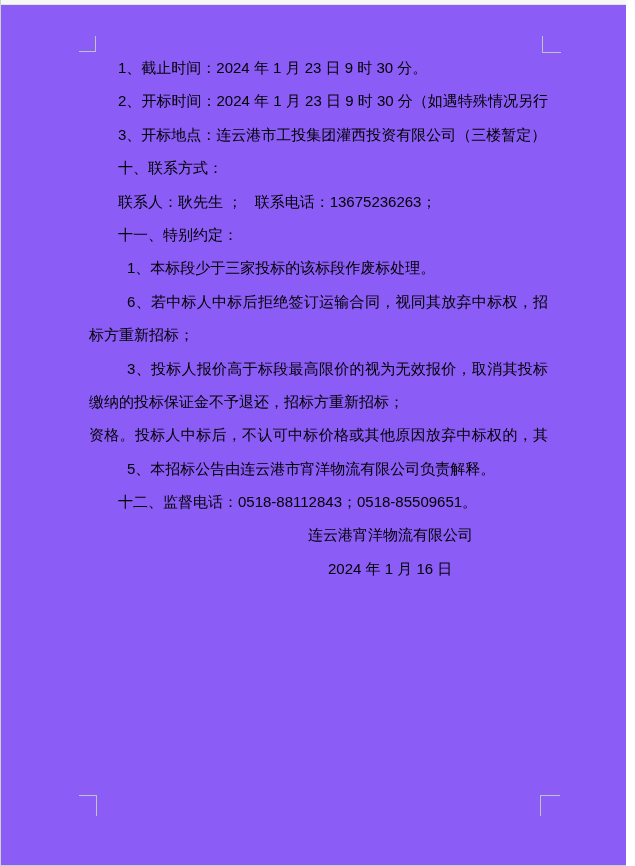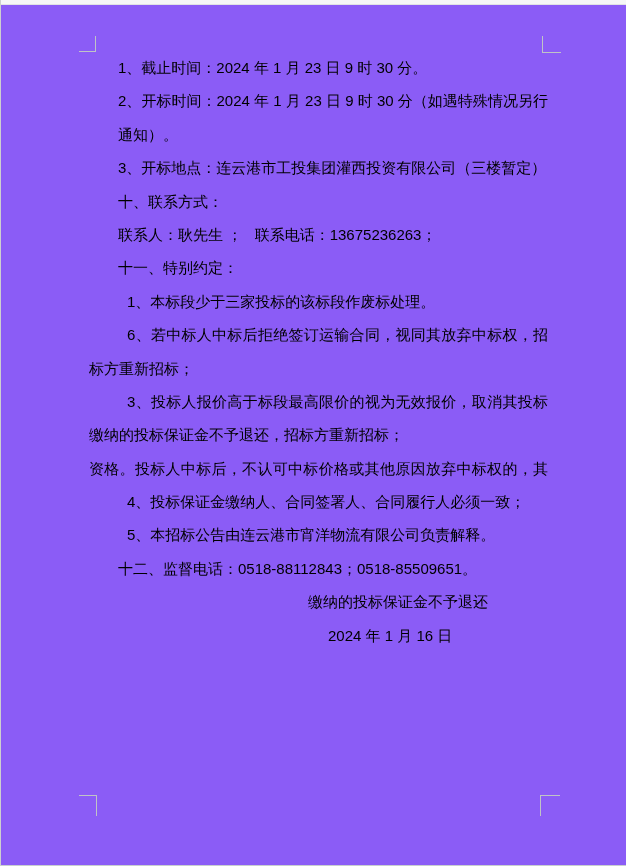--- a/index.html
+++ b/index.html
@@ -74,31 +74,29 @@
   <div class="page-top-strip"></div>
 
   <div class="crop crop-tl"></div>
   <div class="crop crop-tr"></div>
   <div class="crop crop-bl"></div>
   <div class="crop crop-br"></div>
 
   <div class="doc-text">
     <div class="line ind1">1、截止时间：2024 年 1 月 23 日 9 时 30 分。</div>
     <div class="line ind1 just">2、开标时间：2024 年 1 月 23 日 9 时 30 分（如遇特殊情况另行</div>
-    <div class="line ind1">通知）。</div>
     <div class="line ind1">3、开标地点：连云港市工投集团灌西投资有限公司（三楼暂定）</div>
     <div class="line ind1">十、联系方式：</div>
     <div class="line ind1">联系人：耿先生 ；&nbsp;&nbsp;&nbsp;联系电话：13675236263；</div>
     <div class="line ind1">十一、特别约定：</div>
     <div class="line ind2">1、本标段少于三家投标的该标段作废标处理。</div>
     <div class="line ind2 just">6、若中标人中标后拒绝签订运输合同，视同其放弃中标权，招</div>
     <div class="line cont">标方重新招标；</div>
     <div class="line ind2 just">3、投标人报价高于标段最高限价的视为无效报价，取消其投标</div>
     <div class="line cont">缴纳的投标保证金不予退还，招标方重新招标；</div>
     <div class="line cont just">资格。投标人中标后，不认可中标价格或其他原因放弃中标权的，其</div>
-    <div class="line ind2">4、投标保证金缴纳人、合同签署人、合同履行人必须一致；</div>
     <div class="line ind2">5、本招标公告由连云港市宵洋物流有限公司负责解释。</div>
     <div class="line ind1">十二、监督电话：0518-88112843；0518-85509651。</div>
-    <div class="line sig1">缴纳的投标保证金不予退还</div>
+    <div class="line sig1">连云港宵洋物流有限公司</div>
     <div class="line sig2">2024 年 1 月 16 日</div>
   </div>
 
 </div>
 
 </body></html>

